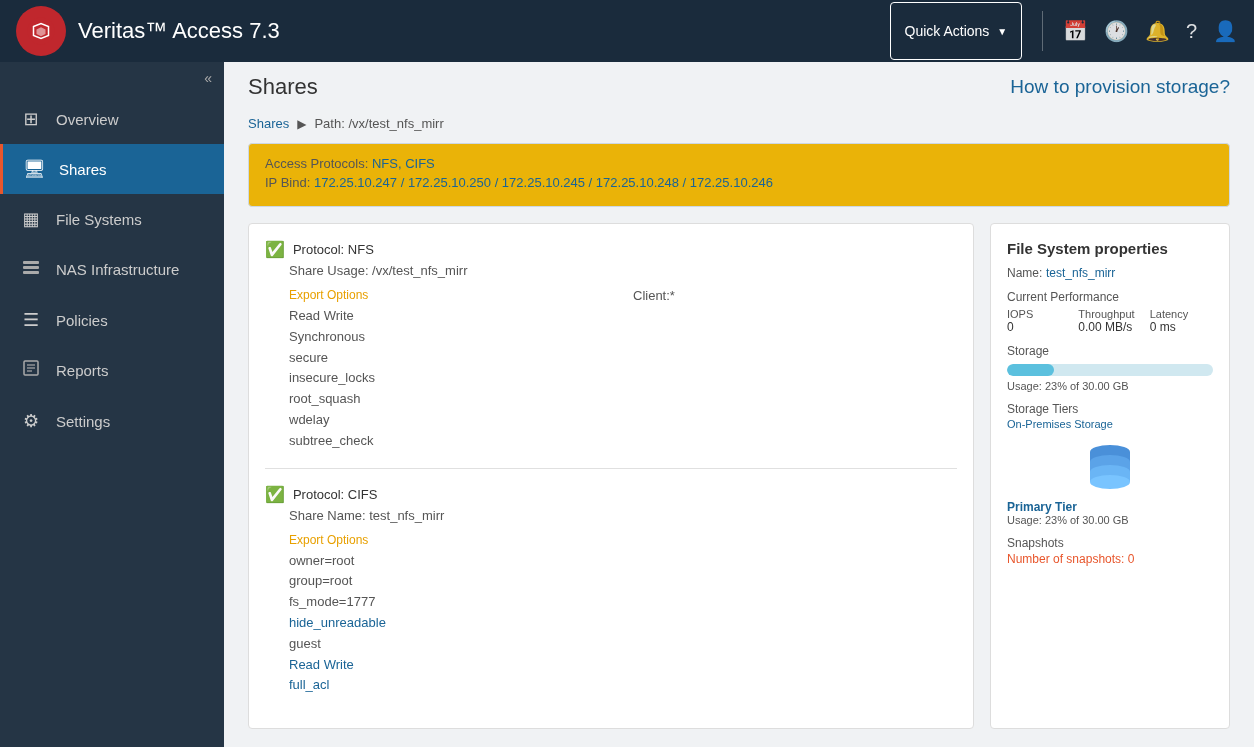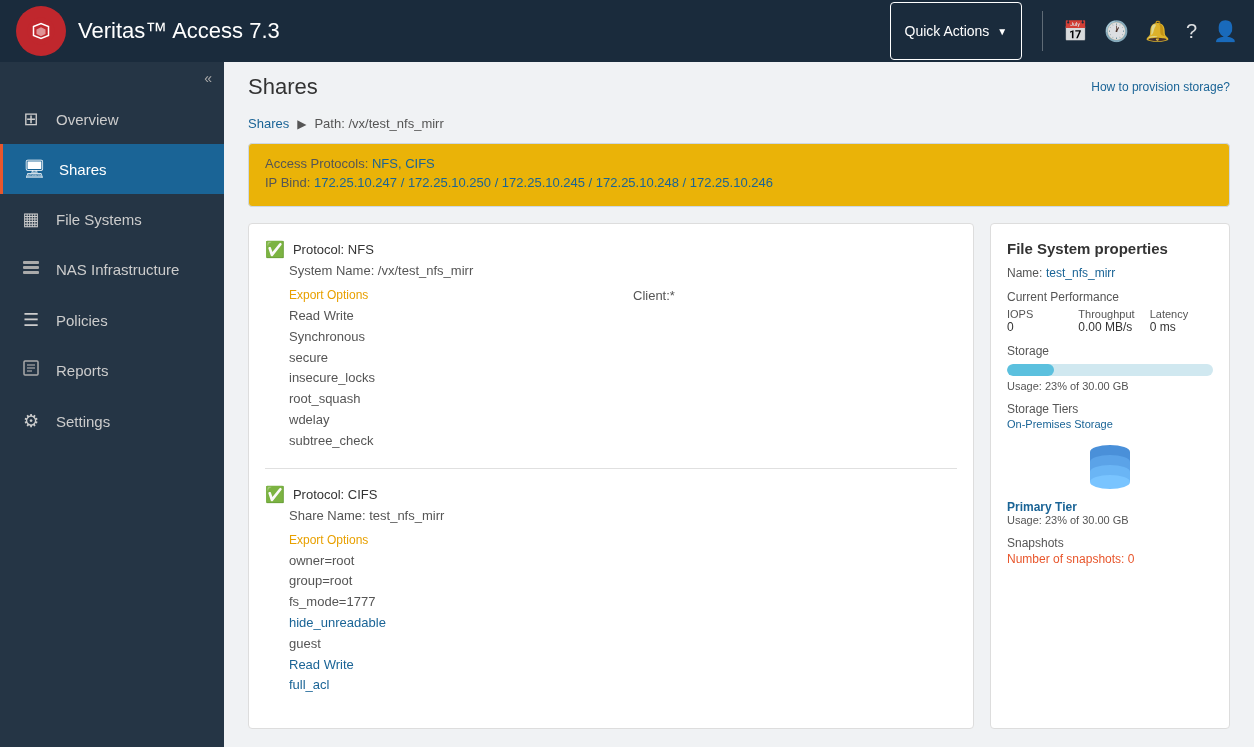--- a/index.html
+++ b/index.html
@@ -128,21 +128,21 @@
       padding: 12px 24px;
       background: #f0f2f4;
     }
     .page-title {
       font-size: 22px;
       font-weight: 400;
       color: #333;
     }
     .page-help-link {
       color: #1a6496;
-      font-size: 12px;
+      font-size: 19px;
       cursor: pointer;
       text-decoration: none;
     }
 
     
     .breadcrumb {
       display: flex;
       align-items: center;
       padding: 4px 24px 12px;
       gap: 8px;
@@ -392,21 +392,21 @@
 
     <div class="content-area">
 
       <div class="protocol-panel">
 
         <div class="protocol-entry">
           <div class="protocol-header">
             <span class="check-icon">✅</span>
             <span class="protocol-name">Protocol: NFS</span>
           </div>
-          <div class="share-name">System Name: /vx/test_nfs_mirr</div>
+          <div class="share-name">Share Usage: /vx/test_nfs_mirr</div>
           <div class="protocol-cols">
             <div class="protocol-col">
               <div class="export-options-title">Export Options</div>
               <div class="export-option">Read Write</div>
               <div class="export-option">Synchronous</div>
               <div class="export-option">secure</div>
               <div class="export-option">insecure_locks</div>
               <div class="export-option">root_squash</div>
               <div class="export-option">wdelay</div>
               <div class="export-option">subtree_check</div>

